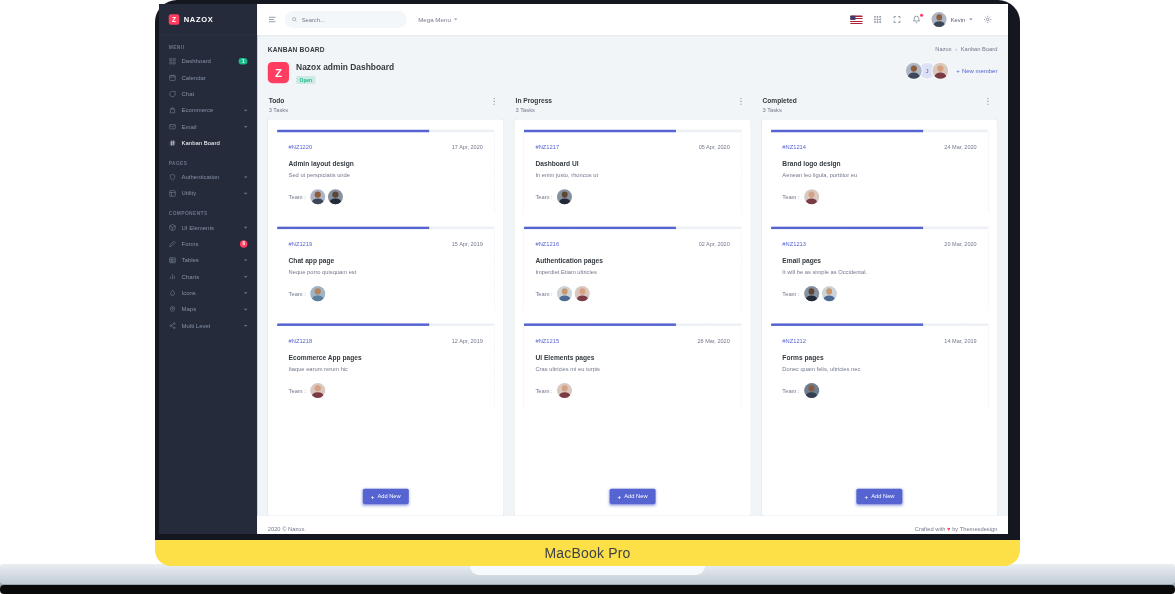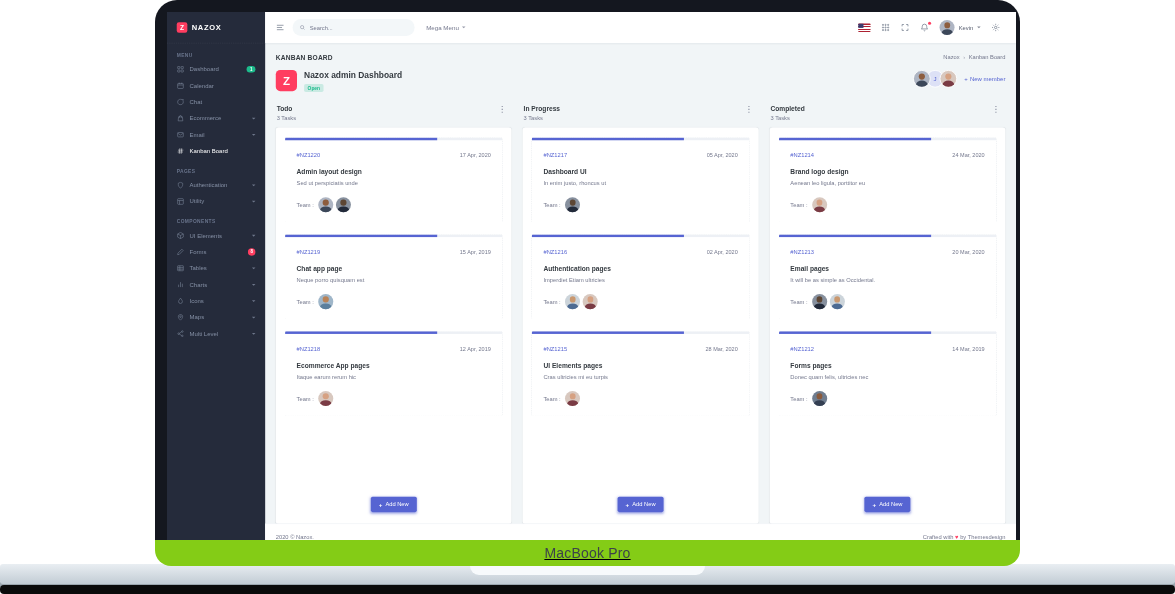--- a/index.html
+++ b/index.html
@@ -2,24 +2,24 @@
 <html><head>
 <meta charset="utf-8">
 <style>
   html,body{margin:0;padding:0;}
   body{width:1175px;height:594px;background:#fff;position:relative;overflow:hidden;
        font-family:"Liberation Sans",sans-serif;-webkit-font-smoothing:antialiased;}
   svg.defs{position:absolute;width:0;height:0;}
 
   
   .laptop-screen{position:absolute;left:155px;top:0;width:865px;height:546px;
-     background:#14171f;border-radius:22px 22px 0 0;padding:12px;box-sizing:border-box;}
+     background:#14171f;border-radius:22px 22px 0 0;padding:4px;box-sizing:border-box;}
   .screen-viewport{width:849px;height:530px;overflow:hidden;background:#f1f5f7;}
-  .laptop-chin{position:absolute;left:155px;top:540px;width:865px;height:26px;background:#84cc16;
-     border-radius:0 0 16px 16px;display:flex;align-items:center;justify-content:center;z-index:2;text-decoration:underline;}
+  .laptop-chin{position:absolute;left:155px;top:540px;width:865px;height:26px;background:#fde047;
+     border-radius:0 0 16px 16px;display:flex;align-items:center;justify-content:center;z-index:2;}
   .chin-label{font-size:14px;color:#3d424a;font-weight:500;letter-spacing:.2px;}
   .laptop-base{position:absolute;left:0;top:564px;width:1175px;height:20px;
      background:linear-gradient(#e9eef2,#c2ccd4);border-radius:3px;z-index:1;}
   .base-notch{position:absolute;left:470px;top:2px;width:235px;height:9px;background:#f7fafc;
      border-radius:0 0 12px 12px;}
   .base-edge{position:absolute;left:0;top:582px;width:1175px;height:5px;background:#9ba6ae;}
   .base-shadow{position:absolute;left:0;top:585px;width:1175px;height:9px;background:#0a0a0a;border-radius:4px;}
 
   
   .app{width:1920px;height:1216px;transform:scale(0.4422);transform-origin:0 0;

